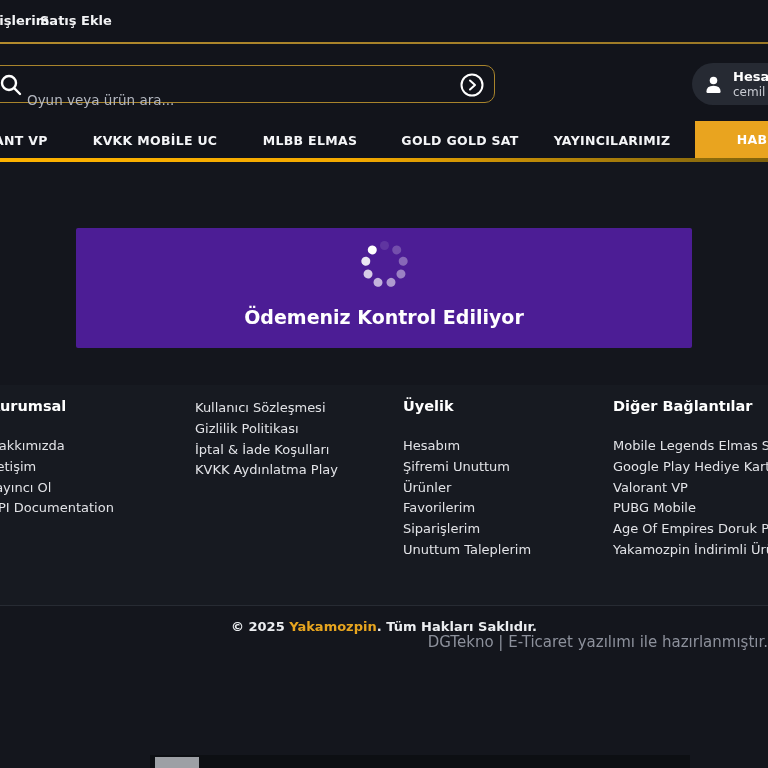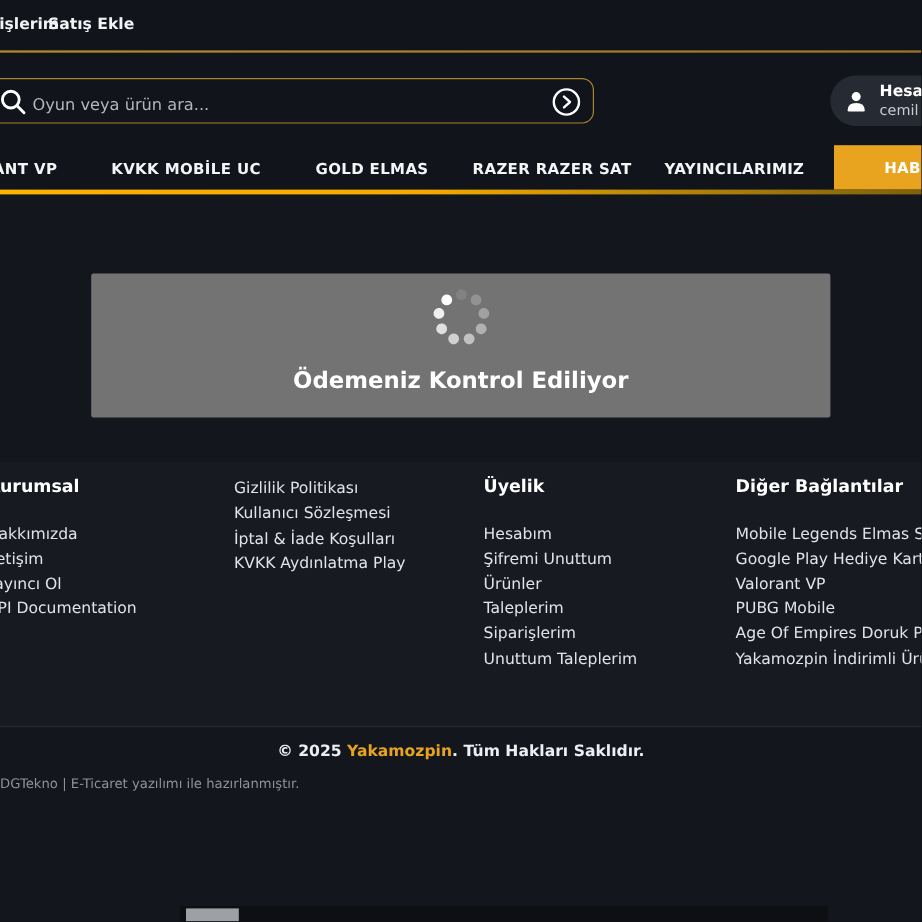--- a/index.html
+++ b/index.html
@@ -26,21 +26,21 @@
   }
 
   
   .header { position:absolute; left:0; top:44px; width:100%; height:76px; background:#12141b; }
   .searchbox {
     position:absolute; left:-50px; top:21px; width:545px; height:38px;
     border:1px solid #a8842c; border-radius:10px; background:#12141b;
   }
   .search-icon { position:absolute; left:48px; top:7px; }
   .search-input {
-    position:absolute; left:76px; top:4px; width:370px; height:36px;
+    position:absolute; left:76px; top:16px; width:370px; height:36px;
     background:transparent; border:none; outline:none;
     color:#d946ef; font-size:13.5px; font-family:"DejaVu Sans",sans-serif;
   }
   .search-input::placeholder { color:#b2b6bf; }
   .search-go {
     position:absolute; right:10px; top:7px; width:24px; height:24px; cursor:pointer;
   }
   .account-pill {
     position:absolute; left:692px; top:19px; height:42px; width:150px;
     background:#262a33; border-radius:21px;
@@ -62,21 +62,21 @@
     font-size:12.5px; font-weight:bold; letter-spacing:.3px; color:#fff; cursor:pointer;
   }
   .nav-underline {
     position:absolute; left:-50px; top:158px; width:900px; height:4px;
     background:linear-gradient(90deg,#ffb400 0%,#f3a900 45%,#96720c 80%,#6b530a 100%);
   }
 
   
   .panel {
     position:absolute; left:76px; top:228px; width:616px; height:120px;
-    background:#737373; border-radius:2px;
+    background:#4c1d95; border-radius:2px;
   }
   .spinner {
     position:absolute; left:50%; top:12px; width:48px; height:48px;
     margin-left:-24px; animation:spin 1.1s linear infinite;
   }
   .spinner .dot {
     position:absolute; left:50%; top:50%; width:9px; height:9px;
     margin:-4.5px 0 0 -4.5px; border-radius:50%; background:#fff;
     transform:rotate(calc(var(--i)*40deg)) translateY(-19px);
     opacity:calc((var(--i) + 1)/9);
@@ -101,22 +101,22 @@
   .footer-bottom {
     position:absolute; left:0; top:605px; width:100%; height:163px;
     background:#14161d; border-top:1px solid #272b33;
   }
   .copyright {
     position:absolute; left:0; top:13px; width:100%; text-align:center;
     font-size:13px; font-weight:bold; color:#eceef1; white-space:nowrap;
   }
   .copyright .brand { color:#e7a51f; cursor:pointer; }
   .credit {
-    position:absolute; left:0; top:41px; width:100%; text-align:left;
-    font-size:11px; color:#8d919c; white-space:nowrap;
+    position:absolute; left:0; top:27px; width:100%; text-align:right;
+    font-size:15px; color:#8d919c; white-space:nowrap;
   }
 
   .bottom-strip { position:absolute; left:150px; top:755px; width:540px; height:13px; background:#0d0f13; }
   .bottom-chip  { position:absolute; left:155px; top:757px; width:44px; height:11px; background:#9da0a5; }
 </style>
 </head>
 <body>
 
 <div class="canvas">
 
@@ -147,22 +147,22 @@
       <div>
         <div class="account-name">Hesabım</div>
         <div class="account-sub">cemil al</div>
       </div>
     </div>
   </div>
 
   <div class="nav">
     <span class="nav-item" style="left:-3px">VALORANT VP</span>
     <span class="nav-item" style="left:155px">KVKK MOBİLE UC</span>
-    <span class="nav-item" style="left:310px">GOLD ELMAS</span>
-    <span class="nav-item" style="left:460px">RAZER RAZER SAT</span>
+    <span class="nav-item" style="left:310px">MLBB ELMAS</span>
+    <span class="nav-item" style="left:460px">GOLD GOLD SAT</span>
     <span class="nav-item" style="left:612px">YAYINCILARIMIZ</span>
     <div class="nav-btn">HABERLER</div>
   </div>
   <div class="nav-underline"></div>
 
   <div class="panel">
     <div class="spinner">
       <span class="dot" style="--i:0"></span>
         <span class="dot" style="--i:1"></span>
       <span class="dot" style="--i:2"></span>
@@ -181,33 +181,33 @@
       <h4>Kurumsal</h4>
       <ul>
         <li>Hakkımızda</li>
         <li>İletişim</li>
         <li>Yayıncı Ol</li>
         <li>API Documentation</li>
       </ul>
     </div>
     <div class="fcol fcol-2">
       <ul>
+        <li>Kullanıcı Sözleşmesi</li>
         <li>Gizlilik Politikası</li>
-        <li>Kullanıcı Sözleşmesi</li>
         <li>İptal &amp; İade Koşulları</li>
         <li>KVKK Aydınlatma Play</li>
       </ul>
     </div>
     <div class="fcol fcol-3">
       <h4>Üyelik</h4>
       <ul>
         <li>Hesabım</li>
         <li>Şifremi Unuttum</li>
         <li>Ürünler</li>
-        <li>Taleplerim</li>
+        <li>Favorilerim</li>
         <li>Siparişlerim</li>
         <li>Unuttum Taleplerim</li>
       </ul>
     </div>
     <div class="fcol fcol-4">
       <h4>Diğer Bağlantılar</h4>
       <ul>
         <li>Mobile Legends Elmas Satın Al</li>
         <li>Google Play Hediye Kartı</li>
         <li>Valorant VP</li>

